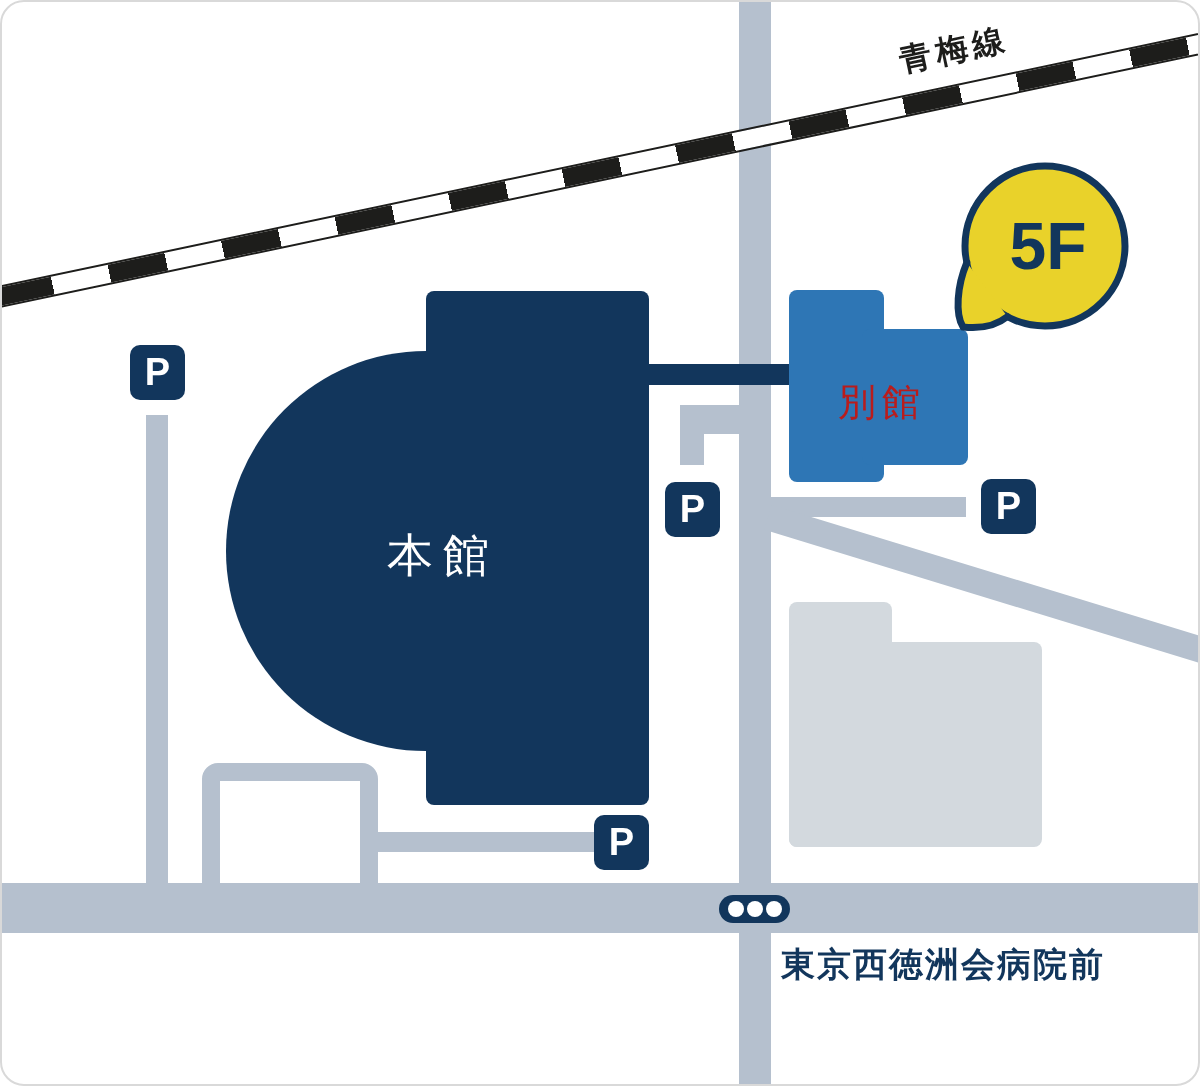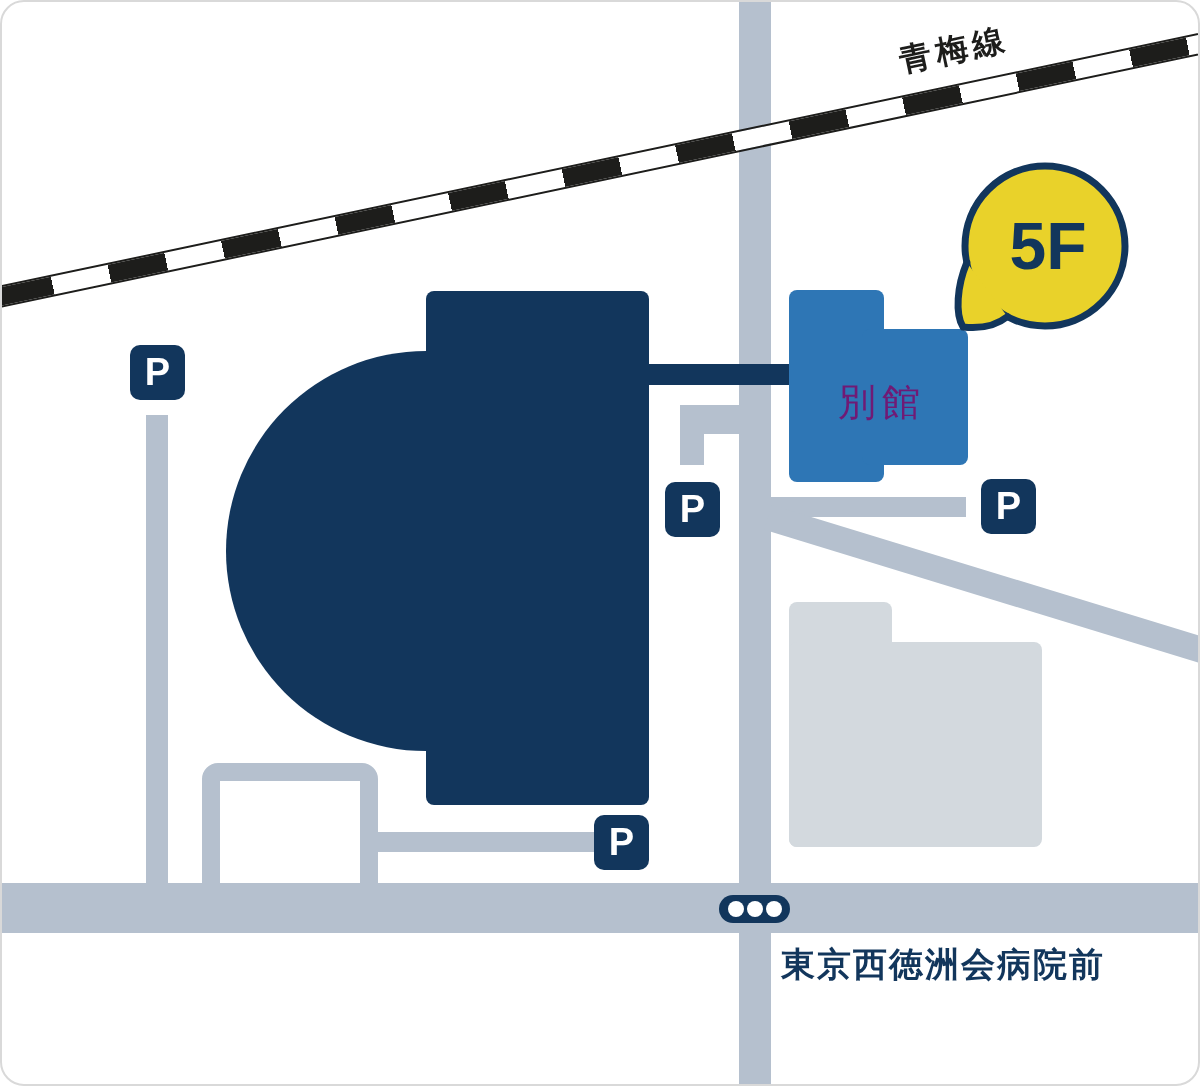--- a/index.html
+++ b/index.html
@@ -45,21 +45,21 @@
   .main-rect{left:424px;top:289px;width:223px;height:514px;border-radius:8px;}
   .connector{left:646px;top:362px;width:144px;height:21px;}
   .main-label{
     left:336px;top:523px;width:200px;text-align:center;color:#ffffff;
     font-size:46px;font-weight:500;letter-spacing:10px;text-indent:10px;white-space:nowrap;
   }
   .bldg-blue{background:#2e76b5;}
   .annex-a{left:787px;top:288px;width:95px;height:192px;border-radius:8px;}
   .annex-b{left:860px;top:327px;width:106px;height:136px;border-radius:8px;}
   .annex-label{
-    left:787px;top:375px;width:180px;text-align:center;color:#701a75;
+    left:787px;top:375px;width:180px;text-align:center;color:#b91c1c;
     font-size:38px;font-weight:500;letter-spacing:6px;text-indent:6px;white-space:nowrap;
   }
   .bldg-gray{background:#d3d9de;}
   .yamada-a{left:787px;top:600px;width:103px;height:245px;border-radius:8px;}
   .yamada-b{left:787px;top:640px;width:253px;height:205px;border-radius:8px;}
   .yamada-label{
     left:788px;top:723px;width:252px;text-align:center;color:#12365c;
     font-size:34px;font-weight:600;letter-spacing:3px;white-space:nowrap;
   }
   
@@ -104,20 +104,21 @@
   <div class="abs road road-elbow-v"></div>
   <div class="abs road road-right-h"></div>
   <div class="abs road road-diagonal"></div>
 
   <div class="abs railway"></div>
   <div class="abs railway-label">青梅線</div>
 
   <div class="abs bldg-navy main-circle"></div>
   <div class="abs bldg-navy main-rect"></div>
   <div class="abs bldg-navy connector"></div>
+  <div class="abs main-label">本館</div>
 
   <div class="abs bldg-blue annex-a"></div>
   <div class="abs bldg-blue annex-b"></div>
   <div class="abs annex-label">別館</div>
 
   <div class="abs bldg-gray yamada-a"></div>
   <div class="abs bldg-gray yamada-b"></div>
 
   <div class="abs p-marker p1">P</div>
   <div class="abs p-marker p2">P</div>

